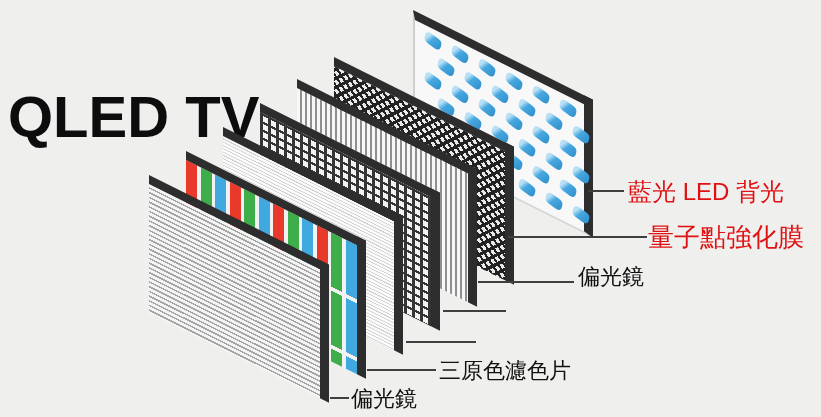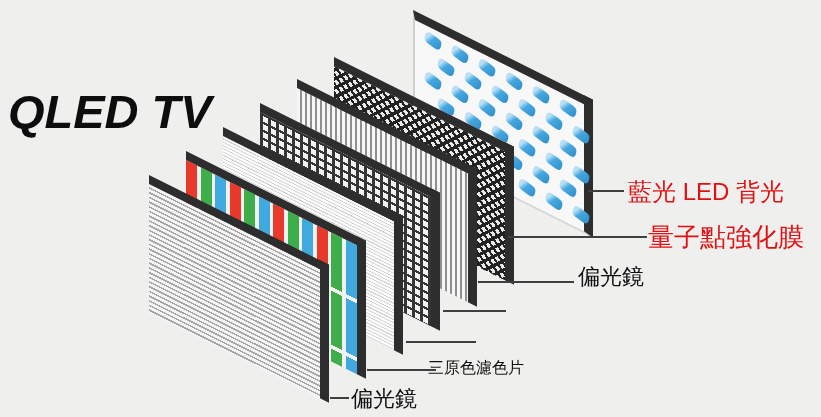--- a/index.html
+++ b/index.html
@@ -5,22 +5,22 @@
   html,body{margin:0;padding:0;}
   body{
     font-family:"Liberation Sans", sans-serif;
     background:#efefee;
     width:821px;height:417px;overflow:hidden;
   }
   .stage{position:relative;width:821px;height:417px;background:var(--background,#efefee);}
 
   .page-title{
     position:absolute;left:8px;top:88px;
-    font-size:47px;font-weight:bold;color:#0d0d0d;letter-spacing:0px;
-    line-height:1;white-space:nowrap;font-style:italic;
+    font-size:58px;font-weight:bold;color:#0d0d0d;letter-spacing:0px;
+    line-height:1;white-space:nowrap;
   }
 
   
   .panel{
     position:absolute;width:180px;height:138px;box-sizing:border-box;
     border-top:9px solid var(--frame,#2d2d2d);
     border-right:9px solid var(--frame,#2d2d2d);
     transform:skewY(26.5deg);transform-origin:0 0;
   }
   .p-led{left:413px;top:10px;background:#f8f8f8;border-left:2px solid #cfcfcf;border-bottom:2px solid #d6d6d6;}
@@ -64,21 +64,21 @@
   .ln6{left:330px;top:397px;width:19px;}
 
   
   .lbl{position:absolute;line-height:1;white-space:nowrap;font-weight:normal;color:var(--black_label,#111);}
   .lbl.red{color:var(--red_label,#e01112);}
   .lb0{left:628px;top:180px;font-size:24px;}
   .lb1{left:648px;top:224px;font-size:26px;}
   .lb2{left:578px;top:266px;font-size:22px;}
   .lb3{left:510px;top:299px;font-size:22px;}
   .lb4{left:480px;top:331px;font-size:22px;}
-  .lb5{left:428px;top:360px;font-size:16px;}
+  .lb5{left:439px;top:360px;font-size:22px;}
   .lb6{left:351px;top:388px;font-size:22px;}
 </style>
 </head>
 <body>
 
 <div class="stage">
 
   <div class="page-title">QLED TV</div>
 
   <div class="panel p-led">

